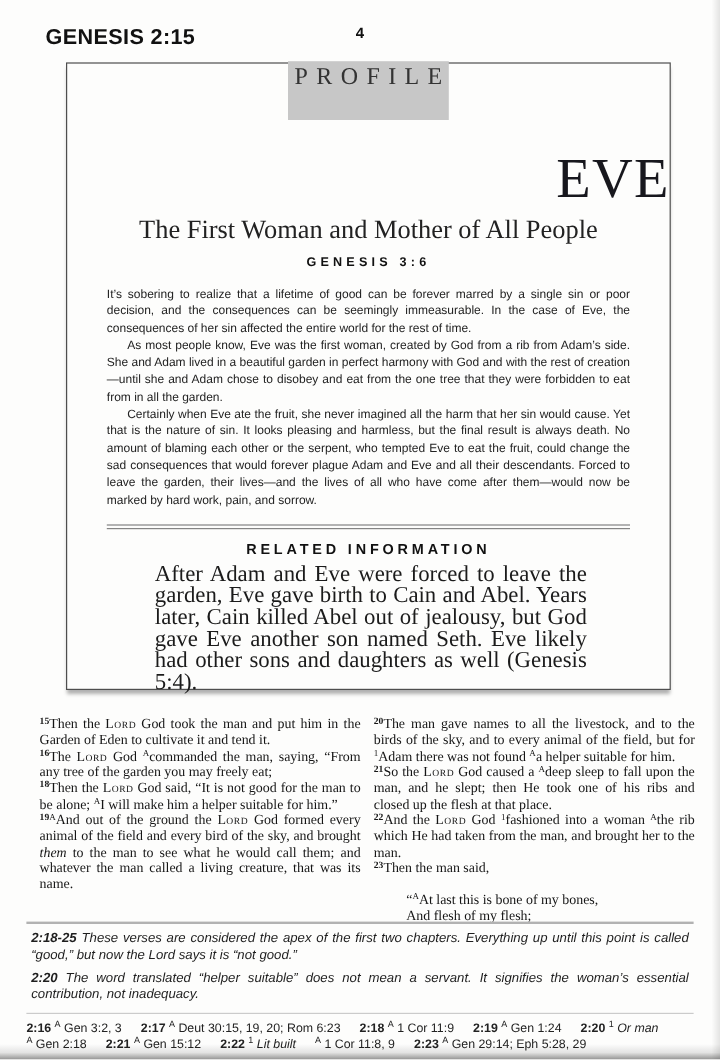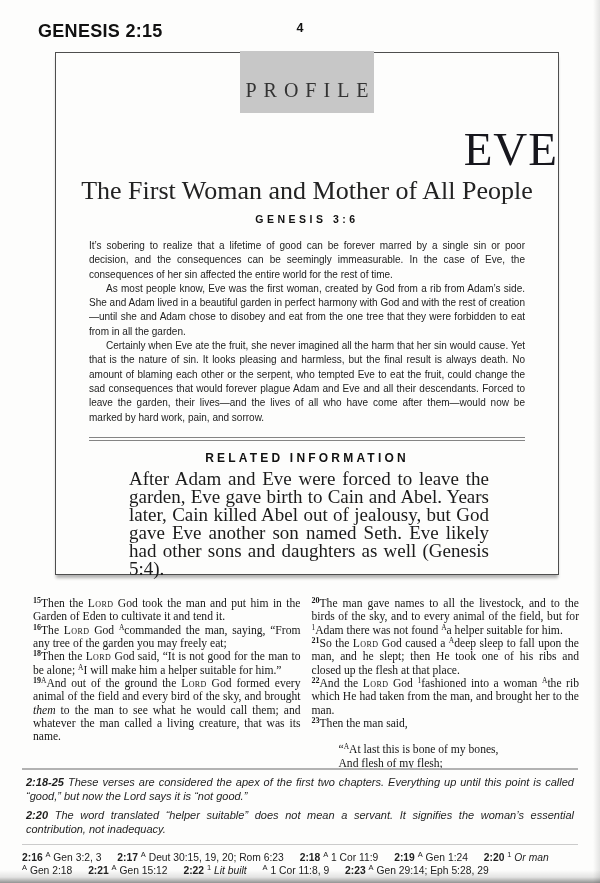--- a/index.html
+++ b/index.html
@@ -29,34 +29,34 @@
     font-family:"Liberation Sans",sans-serif;font-weight:bold;font-size:12.5px;color:#111;
   }
   
   .profile-box{
     position:absolute;left:55px;top:52px;width:504px;height:523px;
     border:1.5px solid #4e4e4e;box-sizing:border-box;background:#fdfdfc;
     box-shadow:0 4px 3px -1px rgba(0,0,0,.30);
   }
   .profile-tab{
     position:absolute;top:-2px;left:50%;transform:translateX(-50%);
-    width:134px;height:62px;background:#c7c7c7;
+    width:134px;height:49px;background:#c7c7c7;
     display:flex;align-items:flex-end;justify-content:center;
-    padding-bottom:11px;box-sizing:border-box;
+    padding-bottom:24px;box-sizing:border-box;
   }
   .profile-tab span{
     font-family:"Liberation Serif",serif;font-size:20px;color:#333;
     letter-spacing:7px;margin-right:-7px;
   }
   .profile-title{
     margin:74px 0 0;text-align:right;font-size:47px;line-height:44px;
     font-weight:normal;color:#17171d;letter-spacing:1px;
   }
   .profile-subtitle{
-    margin:6px 0 0;text-align:center;font-size:26px;line-height:27px;
+    margin:6px 0 0;text-align:center;font-size:22px;line-height:27px;
     font-weight:normal;color:#222;
   }
   .profile-ref{
     margin:9px 0 0;text-align:center;
     font-family:"Liberation Sans",sans-serif;font-weight:bold;font-size:10.5px;
     letter-spacing:3.5px;color:#111;
   }
   .profile-body{
     margin:14px 33px 0 33px;
     font-family:"Liberation Sans",sans-serif;font-size:10px;line-height:14.3px;

